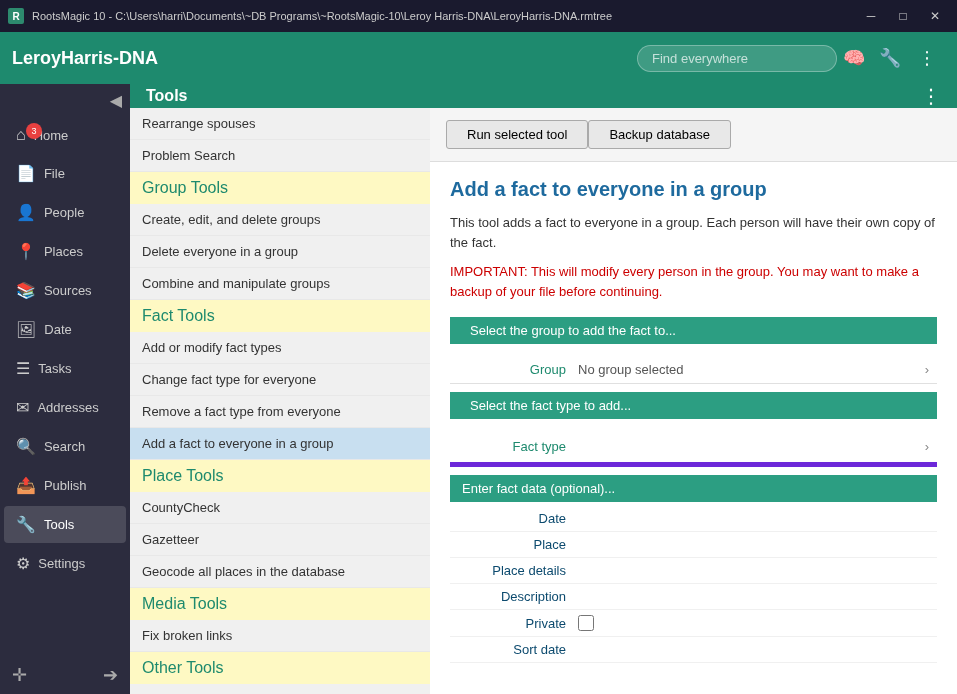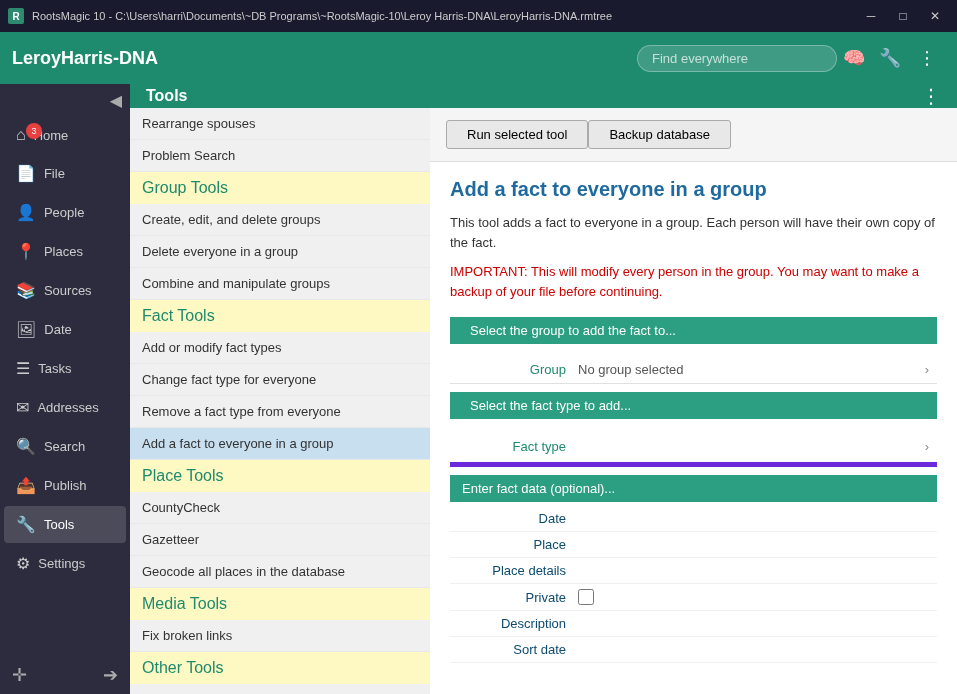--- a/index.html
+++ b/index.html
@@ -459,28 +459,28 @@
             </div>
             <div class="opt-row">
               <span class="opt-label">Place</span>
               <input class="opt-input" type="text" style="">
             </div>
             <div class="opt-row">
               <span class="opt-label">Place details</span>
               <input class="opt-input" type="text" style="">
             </div>
             <div class="opt-row">
+              <span class="opt-label">Description</span>
+              <input class="opt-input" type="text" style="">
+            </div>
+            <div class="opt-row">
               <span class="opt-label">Private</span>
               <input type="checkbox" style="width: 16px; height: 16px;">
             </div>
             <div class="opt-row">
-              <span class="opt-label">Description</span>
-              <input class="opt-input" type="text" style="">
-            </div>
-            <div class="opt-row">
               <span class="opt-label">Sort date</span>
               <input class="opt-input" type="text" style="">
             </div>
           </div>
 
         </div>
       </div>
 
     </div>
   </div>

